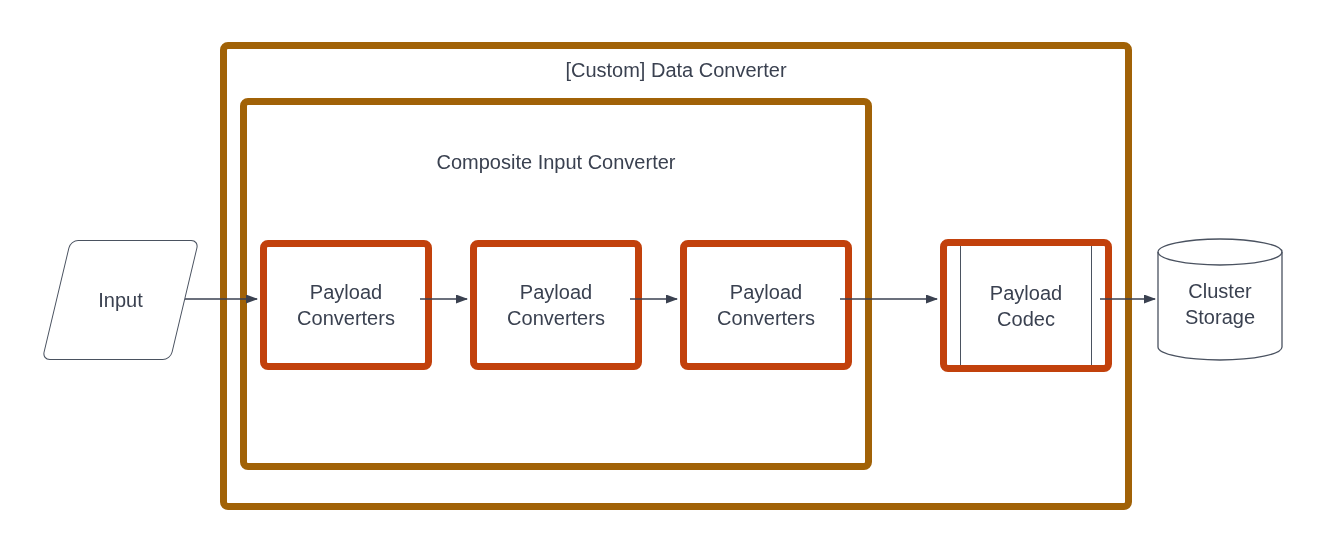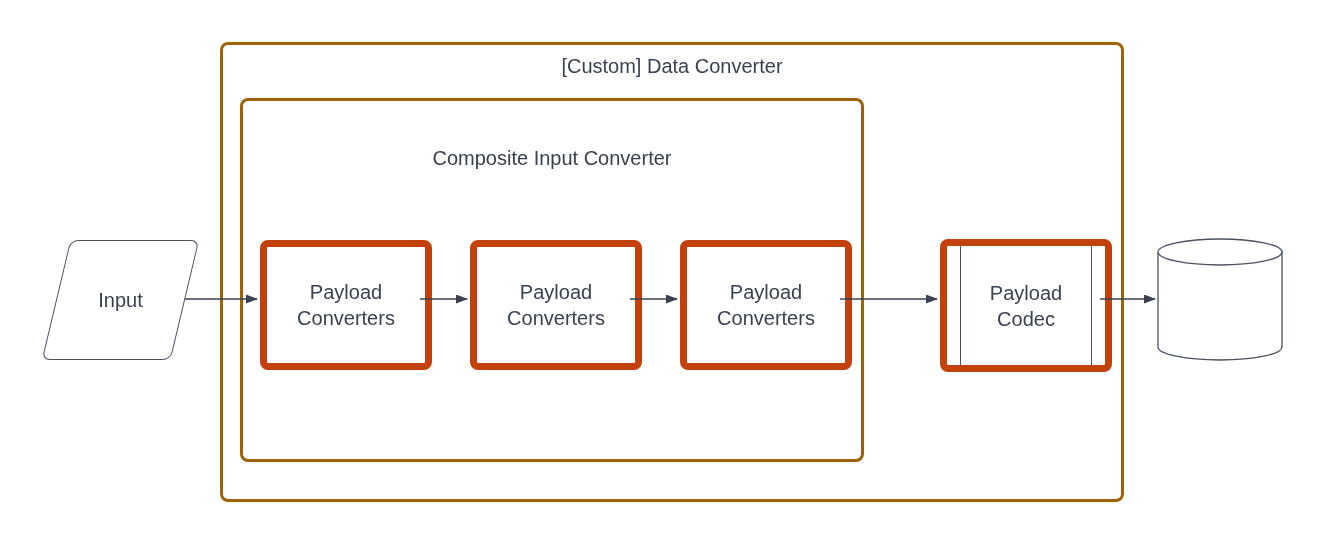--- a/index.html
+++ b/index.html
@@ -20,21 +20,21 @@
   }
   .layer {
     position: absolute;
     left: 0; top: 0;
     width: 1320px;
     height: 540px;
     pointer-events: none;
   }
   .container-box {
     position: absolute;
-    border: 3px solid #a16207;
+    border: 7px solid #a16207;
     border-radius: 8px;
     background: transparent;
     z-index: 1;
   }
   .container-title {
     position: absolute;
     left: 0;
     width: 100%;
     text-align: center;
     color: #3a4150;
@@ -134,20 +134,23 @@
   <div class="node" style="left:680px; top:240px; width:158px; height:116px;">
     <span class="node-label" style="width:120px;">Payload Converters</span>
   </div>
 
   <div class="node" style="left:940px; top:239px; width:158px; height:119px;">
     <div class="codec-bar left"></div>
     <div class="codec-bar right"></div>
     <span class="node-label codec-label-wrap">Payload Codec</span>
   </div>
 
+  <div class="cyl-label">
+    <span class="inner">Cluster Storage</span>
+  </div>
 
   <svg class="layer" style="z-index:3" viewBox="0 0 1320 540" xmlns="http://www.w3.org/2000/svg">
     <defs>
       <marker id="arrowhead" markerUnits="userSpaceOnUse" markerWidth="12" markerHeight="9" refX="11" refY="4.5" orient="auto">
         <path d="M0,0 L12,4.5 L0,9 Z" fill="#3a4150"></path>
       </marker>
     </defs>
     <line x1="185" y1="299" x2="257" y2="299" stroke="#3a4150" stroke-width="1.5" marker-end="url(#arrowhead)"></line>
     <line x1="420" y1="299" x2="467" y2="299" stroke="#3a4150" stroke-width="1.5" marker-end="url(#arrowhead)"></line>
     <line x1="630" y1="299" x2="677" y2="299" stroke="#3a4150" stroke-width="1.5" marker-end="url(#arrowhead)"></line>

